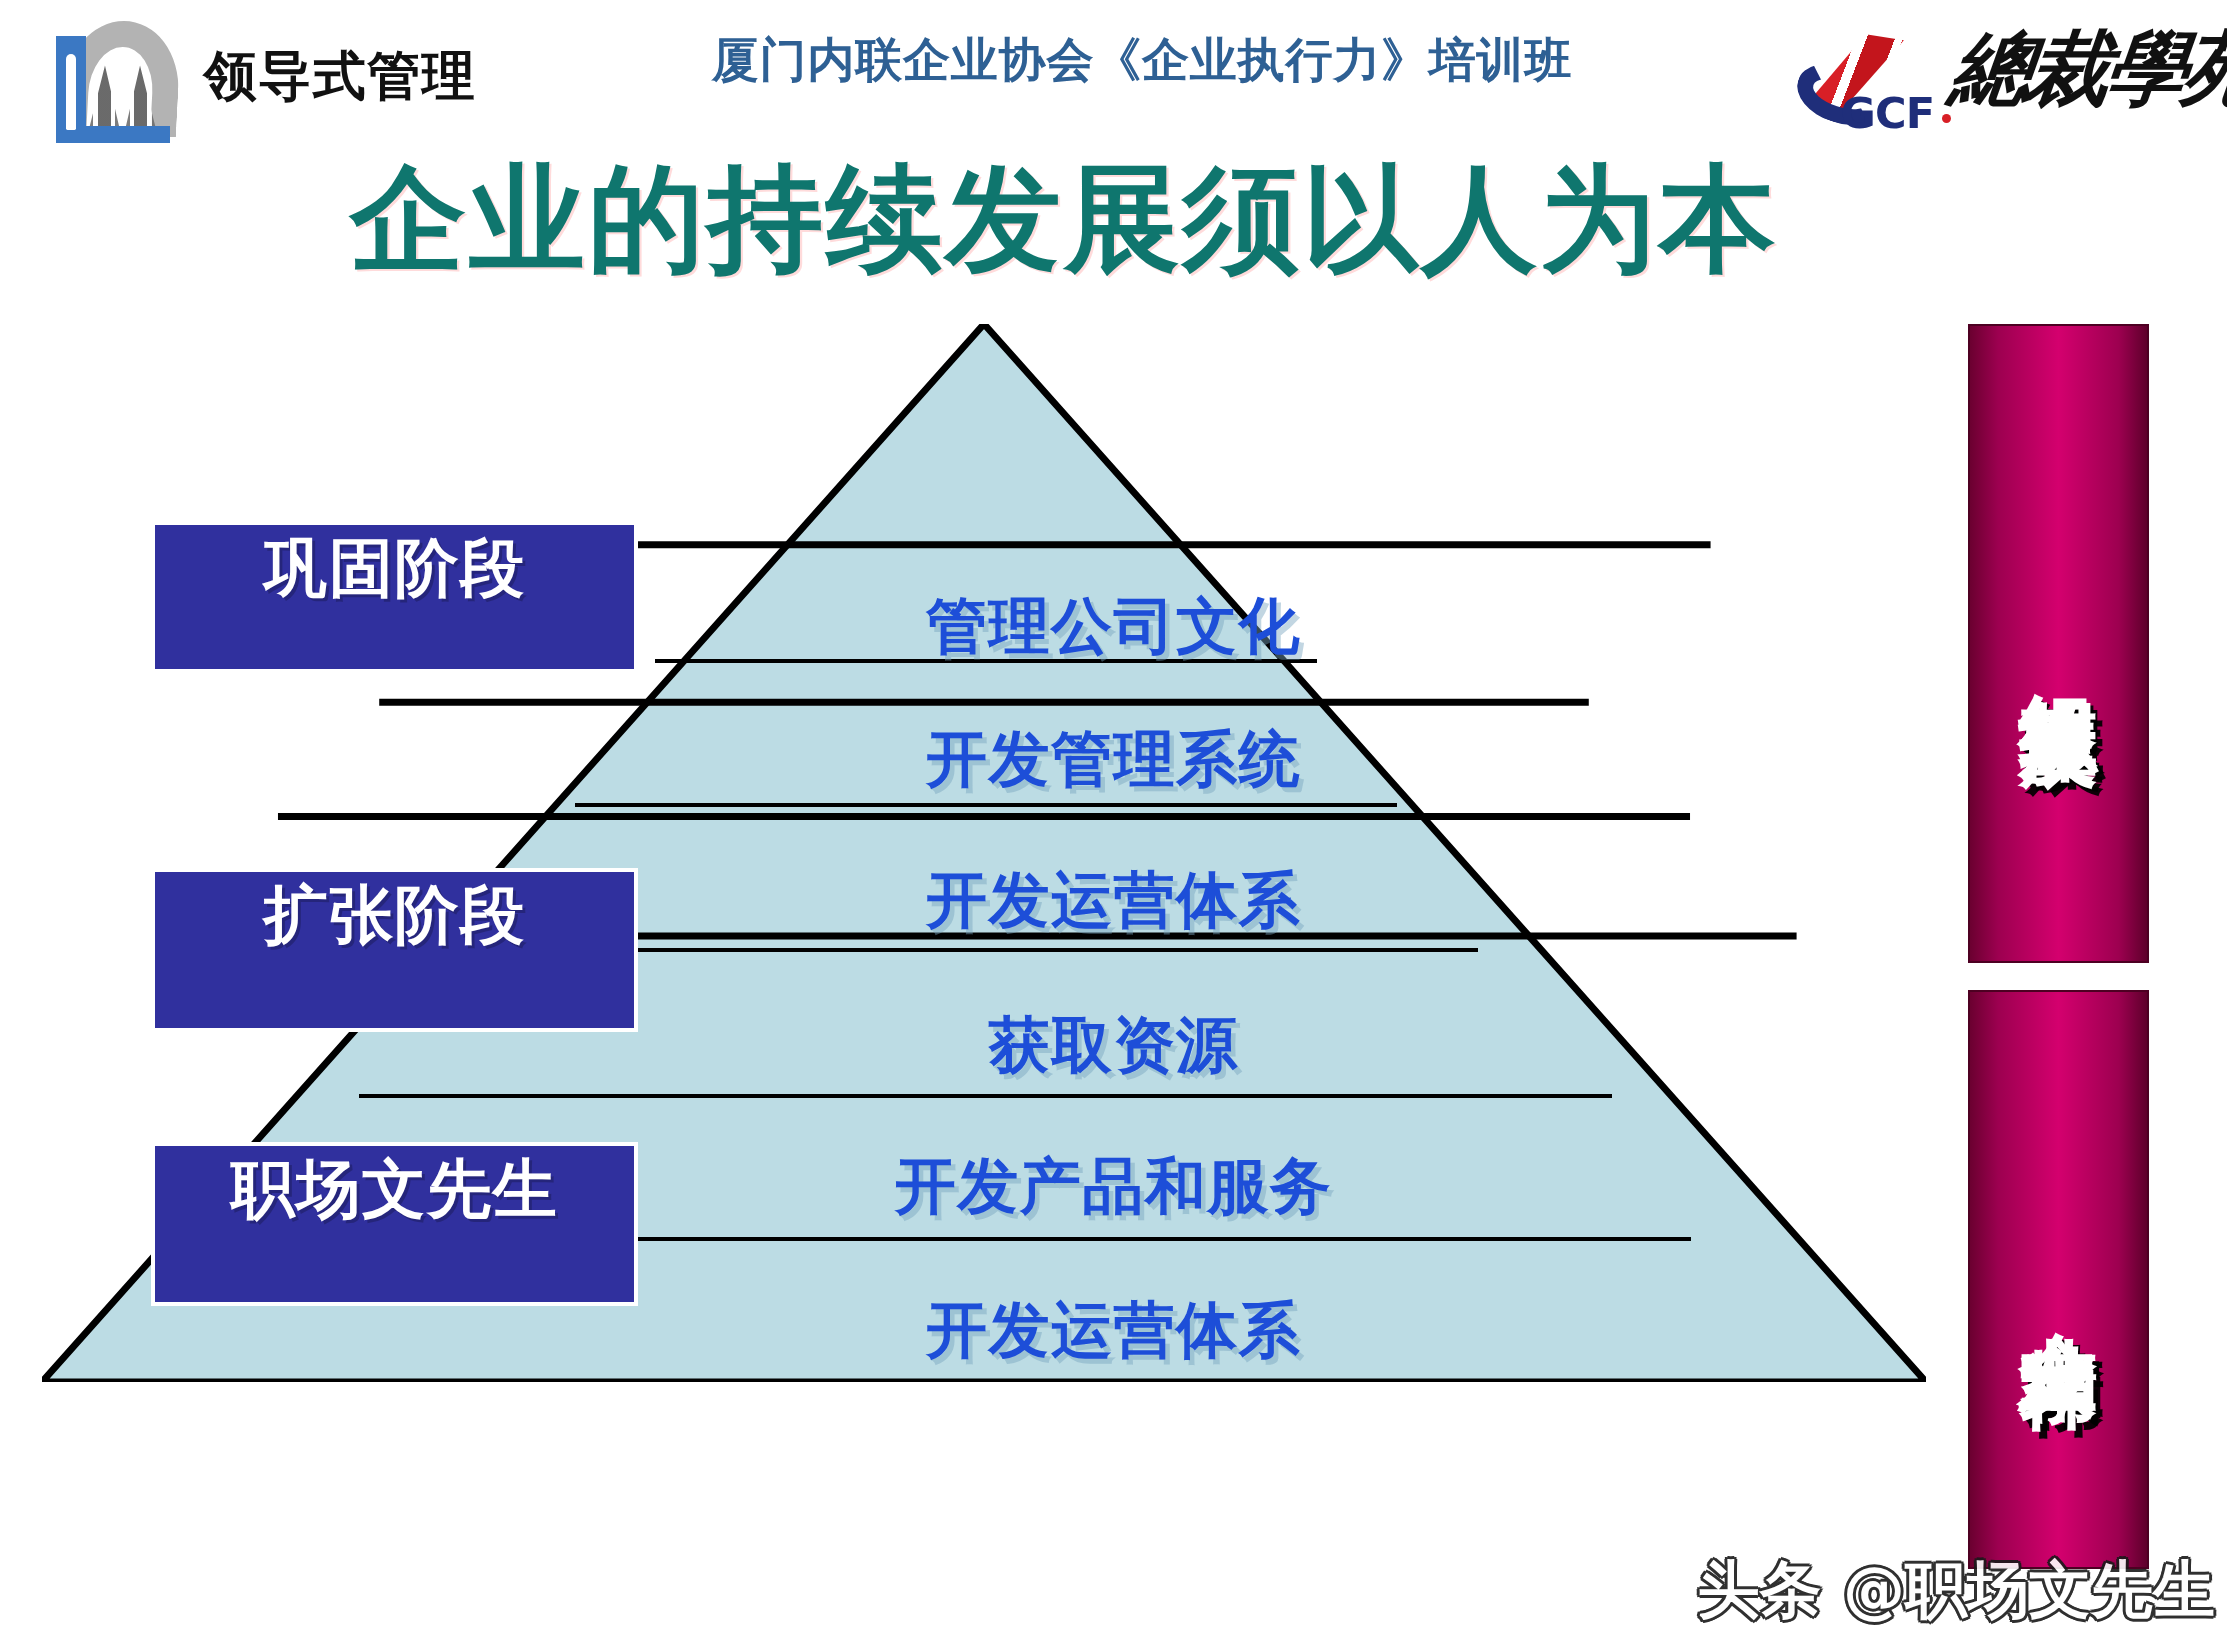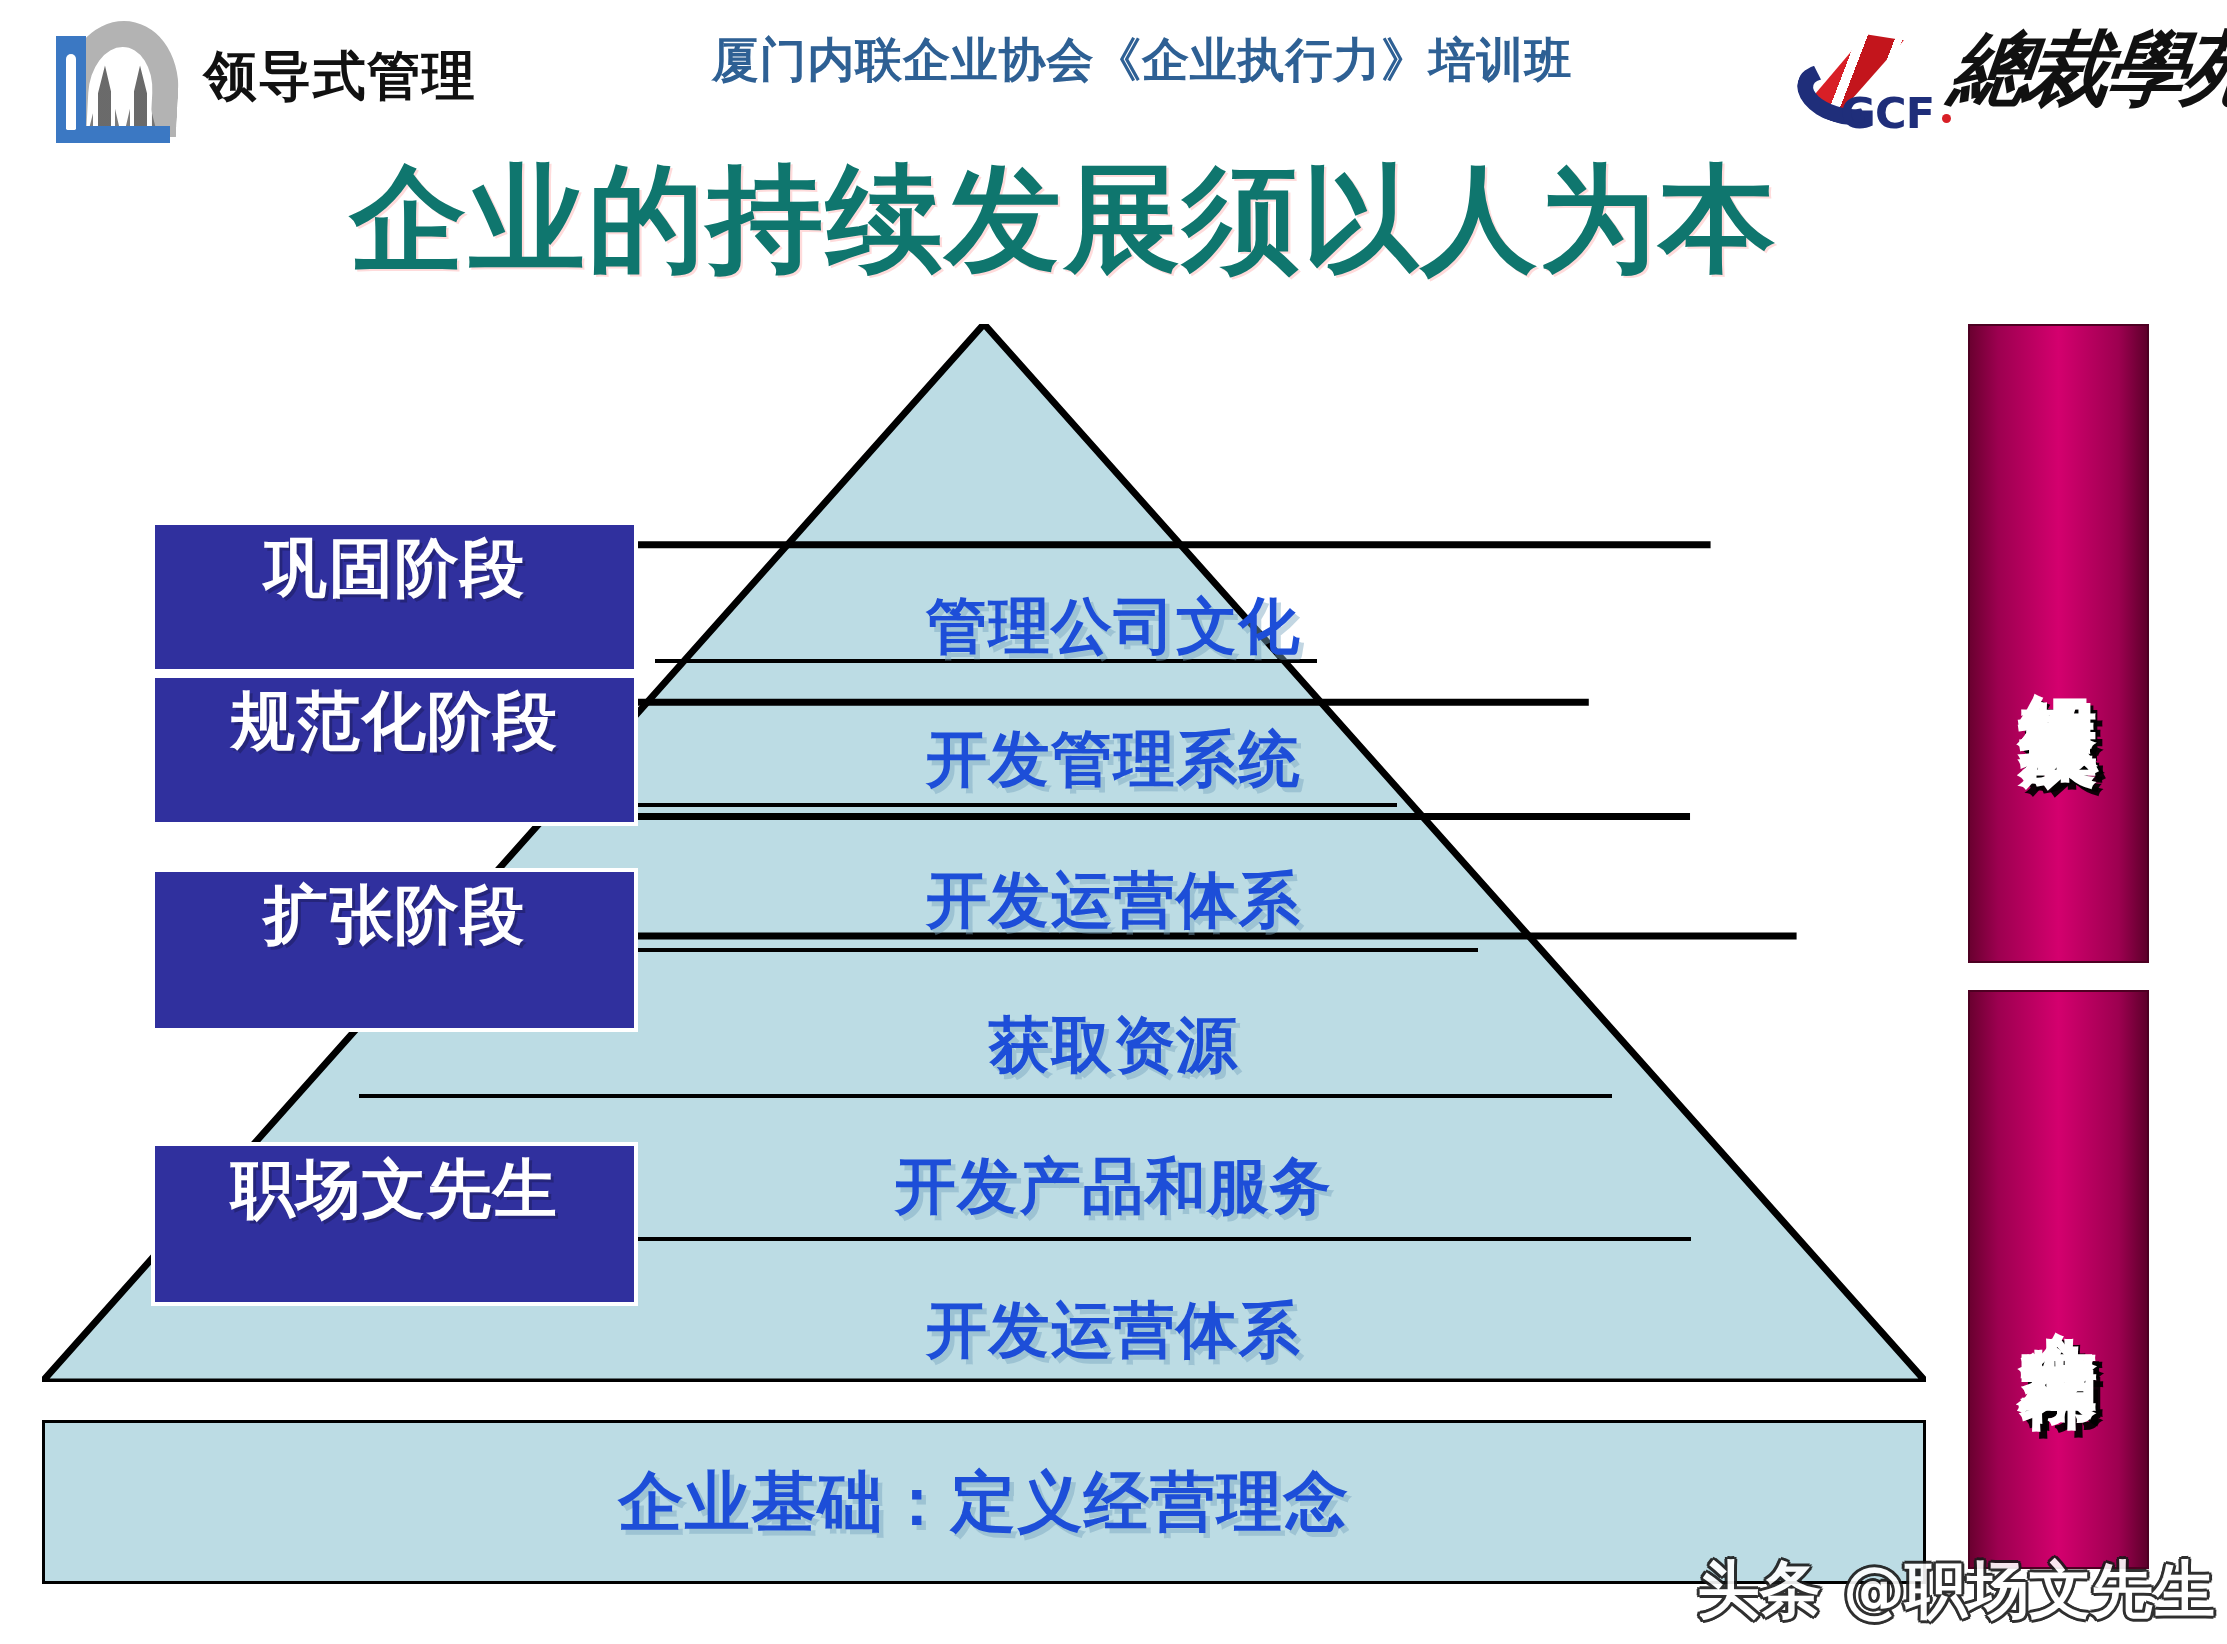--- a/index.html
+++ b/index.html
@@ -319,31 +319,25 @@
     <div class="tier-line" style="left:359px;  top:1094px; width:1253px;"></div>
     <div class="tier-line" style="left:280px;  top:1237px; width:1411px;"></div>
 
     <div class="tier-label" style="top:586px;">管理公司文化</div>
     <div class="tier-label" style="top:719px;">开发管理系统</div>
     <div class="tier-label" style="top:860px;">开发运营体系</div>
     <div class="tier-label" style="top:1005px;">获取资源</div>
     <div class="tier-label" style="top:1146px;">开发产品和服务</div>
     <div class="tier-label" style="top:1290px;">开发运营体系</div>
 
-    <div id="base-bar">
-      <div class="tier-label">企业基础：定义经营理念</div>
-    </div>
   </div>
 
   <div class="stage-box" id="stage-0">
     <span>巩固阶段</span>
   </div>
-  <div class="stage-box" id="stage-1">
-    <span>规范化阶段</span>
-  </div>
   <div class="stage-box" id="stage-2">
     <span>扩张阶段</span>
   </div>
   <div class="stage-box" id="stage-3">
     <span>职场文先生</span>
   </div>
 
   <div class="side-banner" id="banner-0">
     <span>组织整体发展</span>
   </div>

